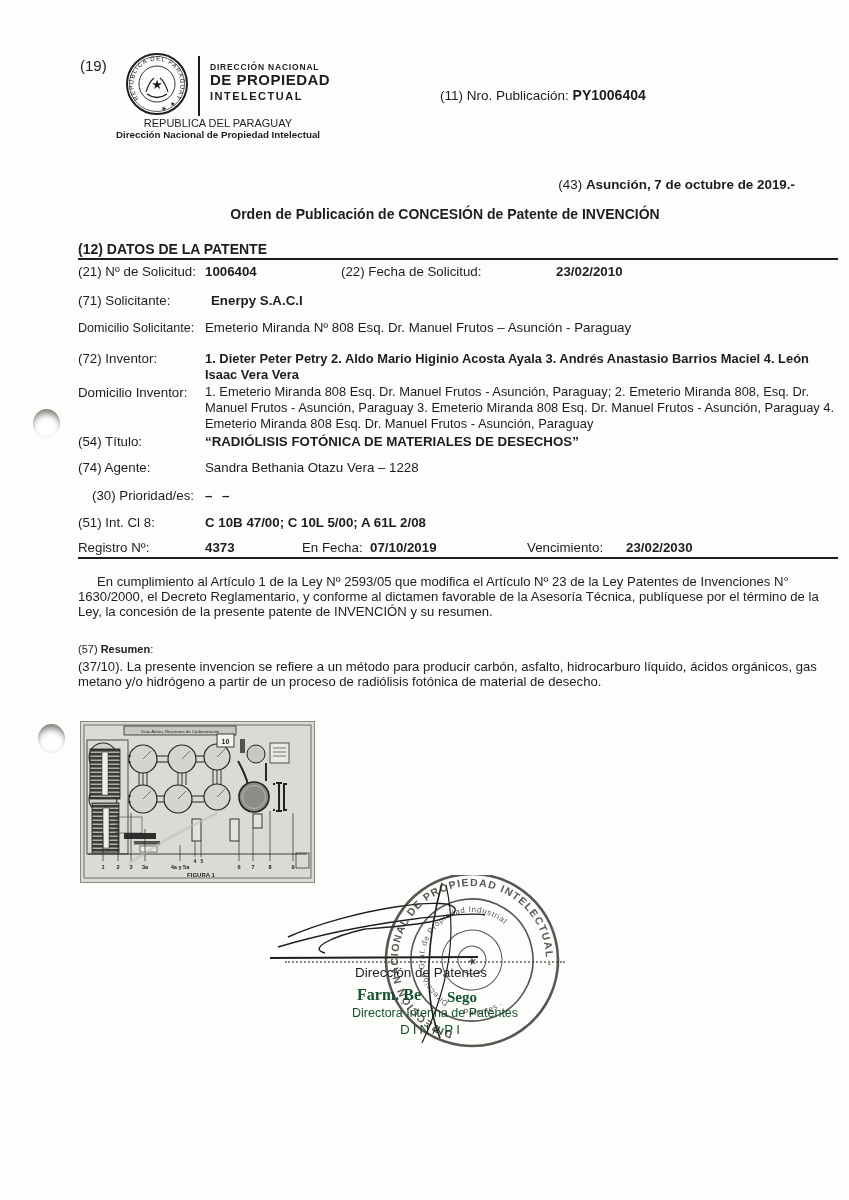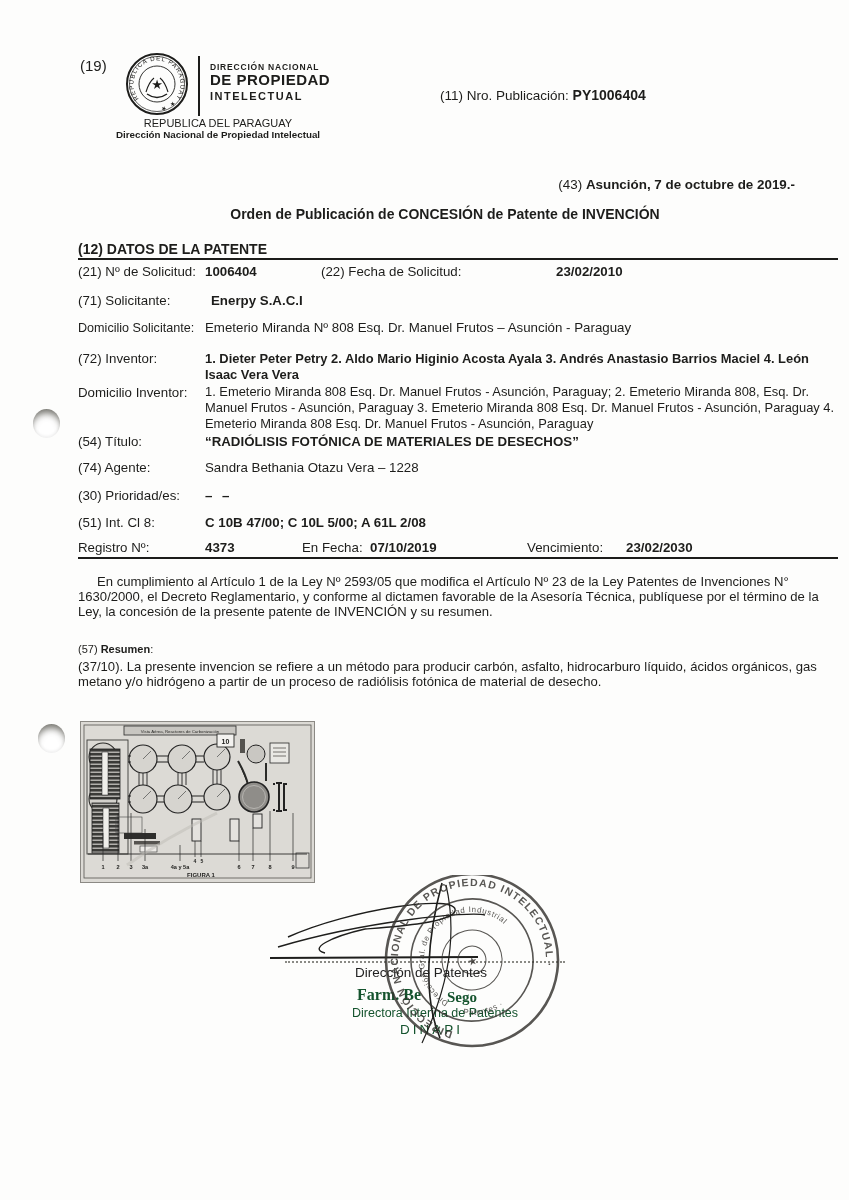--- a/index.html
+++ b/index.html
@@ -63,42 +63,42 @@
     <span>(43) </span><span class="b">Asunción, 7 de octubre de 2019.-</span>
   </div>
 
   <div class="abs b" style="left:40px;top:206px;width:810px;text-align:center;font-size:14px;">Orden de Publicación de CONCESIÓN de Patente de INVENCIÓN</div>
 
   <div class="abs b" style="left:78px;top:241px;font-size:14px;">(12) DATOS DE LA PATENTE</div>
   <div class="rule" style="left:78px;top:258px;width:760px;height:2px;"></div>
 
   <div class="abs sz" style="left:78px;top:264px;">(21) Nº de Solicitud:</div>
   <div class="abs sz b" style="left:205px;top:264px;">1006404</div>
-  <div class="abs sz" style="left:321px;top:264px;">(22) Fecha de Solicitud:</div>
+  <div class="abs sz" style="left:341px;top:264px;">(22) Fecha de Solicitud:</div>
   <div class="abs sz b" style="left:556px;top:264px;">23/02/2010</div>
 
   <div class="abs sz" style="left:78px;top:293px;">(71) Solicitante:</div>
   <div class="abs sz b" style="left:211px;top:293px;">Enerpy S.A.C.I</div>
 
   <div class="abs" style="left:78px;top:321px;font-size:12.6px;">Domicilio Solicitante:</div>
   <div class="abs sz" style="left:205px;top:320px;">Emeterio Miranda Nº 808 Esq. Dr. Manuel Frutos – Asunción - Paraguay</div>
 
   <div class="abs sz" style="left:78px;top:351px;">(72) Inventor:</div>
   <div class="abs b" style="left:205px;top:351px;width:628px;font-size:12.9px;line-height:15.5px;">1. Dieter Peter Petry 2. Aldo Mario Higinio Acosta Ayala 3. Andrés Anastasio Barrios Maciel 4. León Isaac Vera Vera</div>
 
   <div class="abs sz" style="left:78px;top:385px;">Domicilio Inventor:</div>
   <div class="abs" style="left:205px;top:384px;width:630px;font-size:12.9px;line-height:15.8px;">1. Emeterio Miranda 808 Esq. Dr. Manuel Frutos - Asunción, Paraguay; 2. Emeterio Miranda 808, Esq. Dr. Manuel Frutos - Asunción, Paraguay 3. Emeterio Miranda 808 Esq. Dr. Manuel Frutos - Asunción, Paraguay 4. Emeterio Miranda 808 Esq. Dr. Manuel Frutos - Asunción, Paraguay</div>
 
   <div class="abs sz" style="left:78px;top:434px;">(54) Título:</div>
   <div class="abs sz b" style="left:205px;top:434px;">“RADIÓLISIS FOTÓNICA DE MATERIALES DE DESECHOS”</div>
 
   <div class="abs sz" style="left:78px;top:460px;">(74) Agente:</div>
   <div class="abs sz" style="left:205px;top:460px;">Sandra Bethania Otazu Vera  –  1228</div>
 
-  <div class="abs sz" style="left:78px;top:488px;">(30) Prioridad/es:</div>
+  <div class="abs sz" style="left:92px;top:488px;">(30) Prioridad/es:</div>
   <div class="abs sz b" style="left:205px;top:488px;letter-spacing:3px;">–  –</div>
 
   <div class="abs sz" style="left:78px;top:515px;">(51) Int. Cl 8:</div>
   <div class="abs sz b" style="left:205px;top:515px;">C 10B 47/00; C 10L 5/00; A 61L 2/08</div>
 
   <div class="abs sz" style="left:78px;top:540px;">Registro Nº:</div>
   <div class="abs sz b" style="left:205px;top:540px;">4373</div>
   <div class="abs sz" style="left:302px;top:540px;">En Fecha:</div>
   <div class="abs sz b" style="left:370px;top:540px;">07/10/2019</div>
   <div class="abs sz" style="left:527px;top:540px;">Vencimiento:</div>

